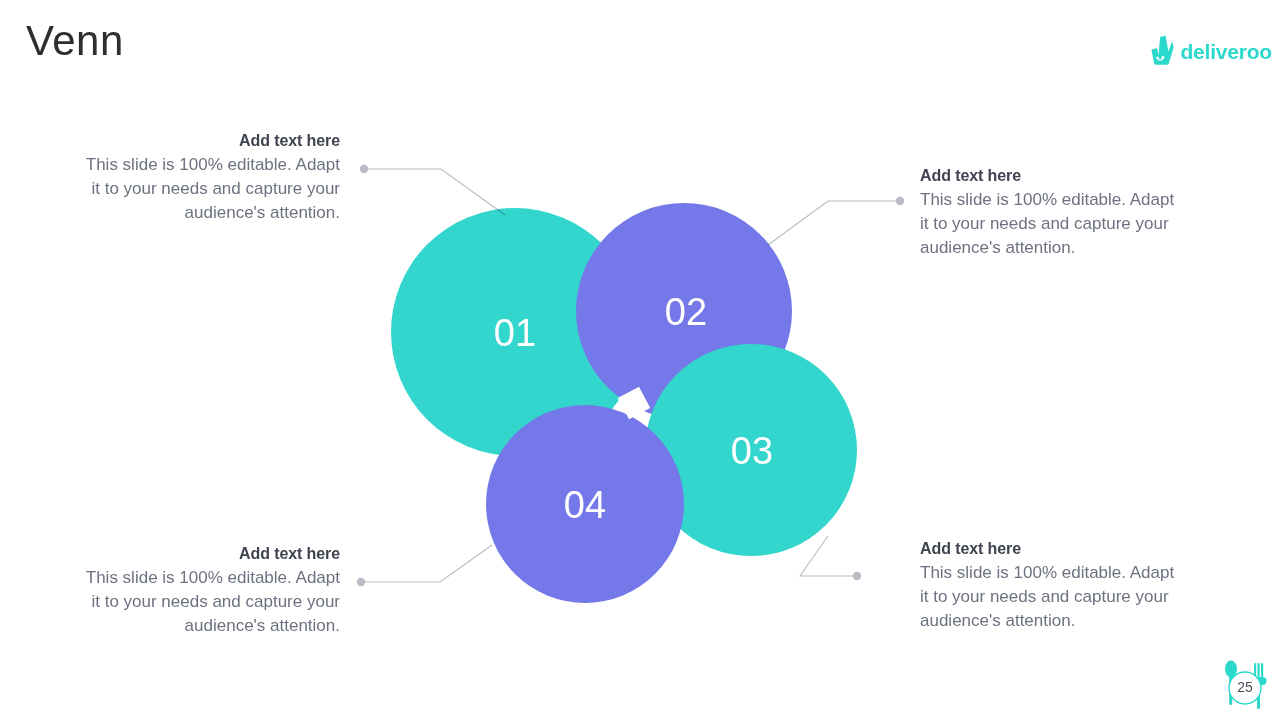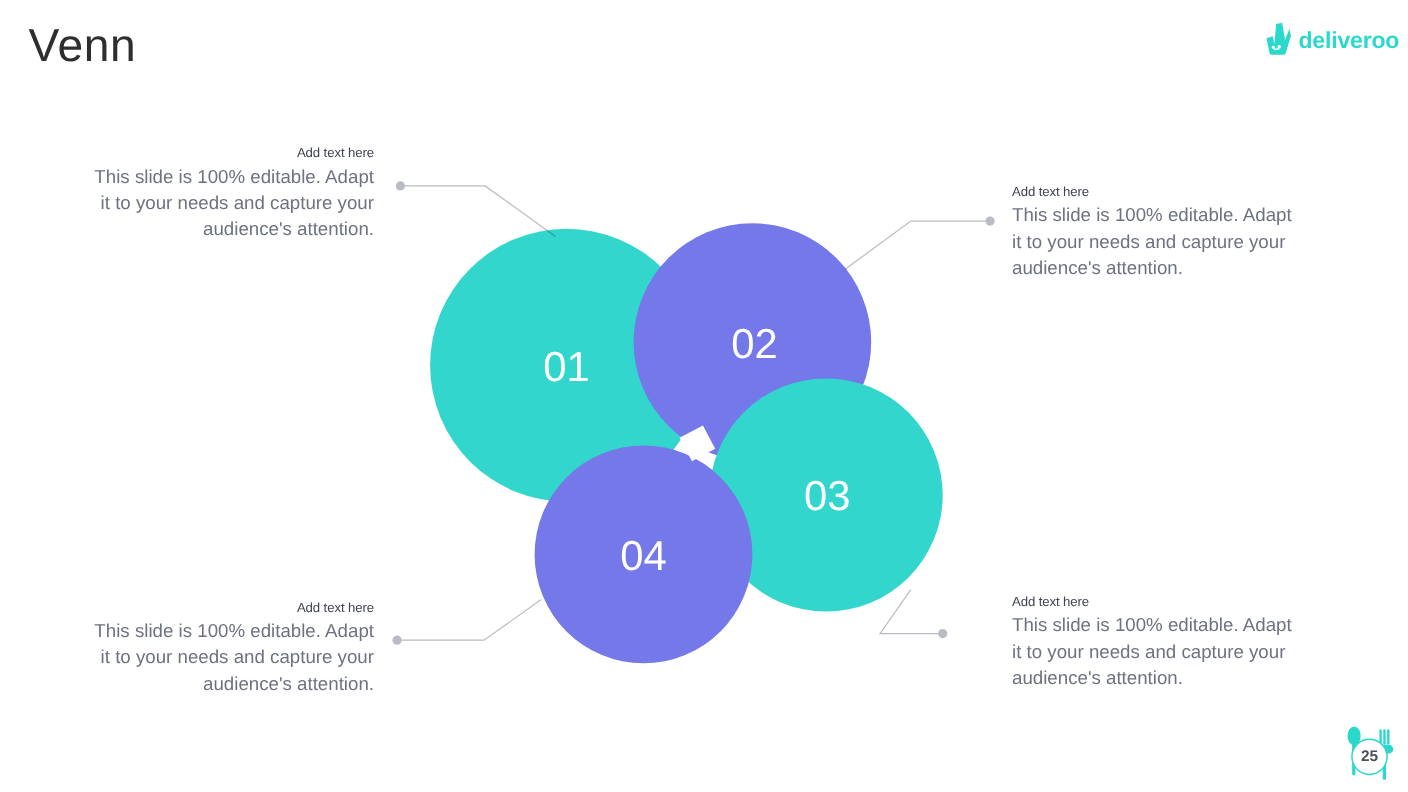--- a/index.html
+++ b/index.html
@@ -26,21 +26,21 @@
     color: #2e2e2e;
     letter-spacing: 0.5px;
     line-height: 1.1;
     text-align: right;
   }
 
   
   #brand-logo {
     position: absolute;
     right: 8px;
-    top: 20px;
+    top: 35px;
     display: flex;
     align-items: center;
     gap: 6px;
   }
   #brand-logo .logo-word {
     font-size: 21px;
     font-weight: 700;
     color: #2BD9CC;
     letter-spacing: -0.2px;
   }
@@ -53,22 +53,22 @@
     width: 1280px;
     height: 720px;
   }
 
   
   .callout {
     position: absolute;
     width: 258px;
   }
   .callout .callout-title {
-    font-size: 12px;
-    font-weight: 400;
+    font-size: 16px;
+    font-weight: 700;
     color: #3f4450;
     margin-bottom: 3px;
     letter-spacing: -0.1px;
   }
   .callout .callout-body {
     font-size: 17px;
     font-weight: 400;
     color: #6d7280;
     line-height: 1.42;
   }
@@ -95,21 +95,20 @@
     width: 56px;
     height: 60px;
     display: flex;
     align-items: center;
     justify-content: center;
     font-size: 14px;
     color: #4a4f5c;
     padding-left: 2px;
     padding-top: 3px;
     box-sizing: border-box;
-    font-weight: bold;
   }
 </style>
 </head>
 <body>
 
 <div id="slide-title">Venn</div>
 
 <div id="brand-logo">
   <span>
     <svg width="26" height="30" viewBox="0 0 26 30" aria-hidden="true">

